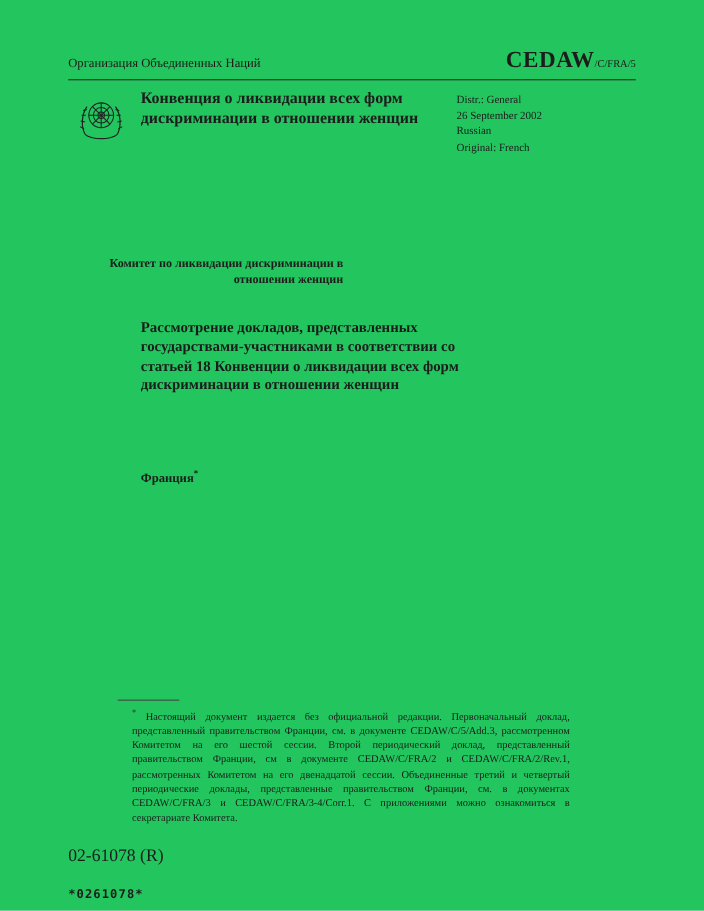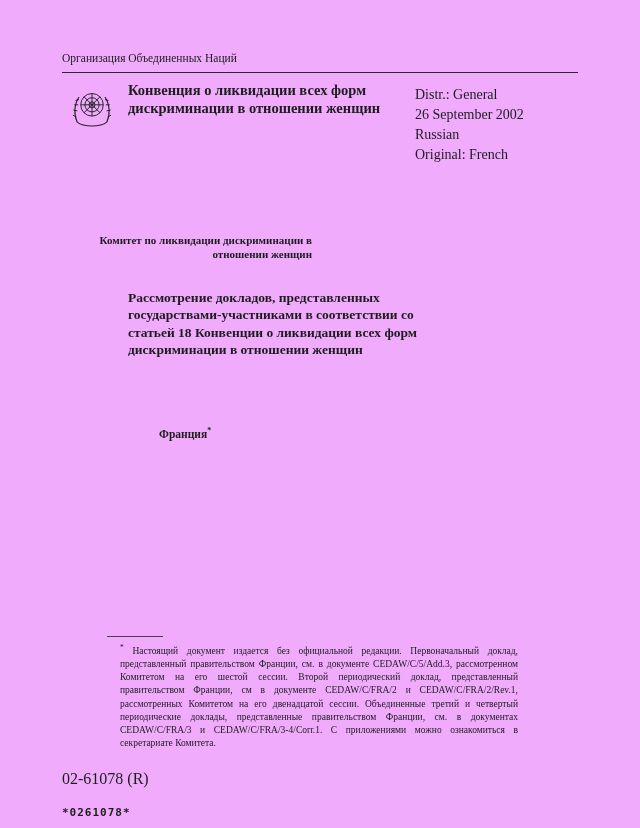--- a/index.html
+++ b/index.html
@@ -1,20 +1,20 @@
 <!DOCTYPE html>
 <html><head>
 <meta charset="utf-8">
 <style>
   html,body{margin:0;padding:0;background:#e8e8e8;}
   .page{
     position:relative;
     width:640px;height:828px;
     margin:0 auto;
-    background:#f0abfc;
+    background:#22c55e;
     font-family:"Liberation Serif","DejaVu Serif",serif;
     color:#1c1c1c;
     overflow:hidden;
   }
   
   .org-name{
     position:absolute;left:62px;top:52px;
     font-size:11.5px;
   }
   .doc-symbol{
@@ -29,38 +29,38 @@
   }
   .emblem{
     position:absolute;left:66px;top:84px;width:52px;height:52px;
   }
   .convention-title{
     position:absolute;left:128px;top:82px;width:262px;
     font-size:14.5px;font-weight:bold;line-height:1.22;
   }
   .distr-block{
     position:absolute;left:415px;top:85px;
-    font-size:14px;line-height:1.42;
+    font-size:10px;line-height:1.42;
   }
   
   .committee{
     position:absolute;left:62px;top:233px;width:250px;
     font-size:11px;font-weight:bold;line-height:1.3;text-align:right;
   }
   .report-title{
     position:absolute;left:128px;top:289px;width:305px;
     font-size:13.5px;font-weight:bold;line-height:1.28;
   }
   .report-subtitle{
     position:absolute;left:128px;top:368px;width:210px;
     font-size:11px;font-weight:bold;line-height:1.3;
   }
   .country{
     position:absolute;left:128px;top:426px;
-    font-size:11.5px;font-weight:bold;margin-left:31px;
+    font-size:11.5px;font-weight:bold;
   }
   .country sup{font-size:8px;}
   
   .footnote-rule{
     position:absolute;left:107px;top:636px;width:56px;
     border-top:1px solid #444;height:0;
   }
   .footnote{
     position:absolute;left:120px;top:643px;width:398px;
     font-size:9.5px;line-height:1.38;
@@ -78,20 +78,23 @@
     font-size:11px;font-weight:bold;letter-spacing:1px;margin-top:20px;
   }
 </style>
 </head>
 <body>
 
 <div class="page">
 
   <div class="org-name">Организация Объединенных Наций</div>
 
+  <div class="doc-symbol">
+    <span class="main">CEDAW</span><span class="suffix">/C/FRA/5</span>
+  </div>
 
   <div class="header-rule"></div>
 
   <div class="emblem">
     <svg viewBox="0 0 60 60" width="52" height="52">
       <g fill="none" stroke="#222" stroke-width="1.1">
         <circle cx="30" cy="24" r="13"></circle>
         <circle cx="30" cy="24" r="8.2"></circle>
         <circle cx="30" cy="24" r="3.4"></circle>
         <line x1="17" y1="24" x2="43" y2="24"></line>

